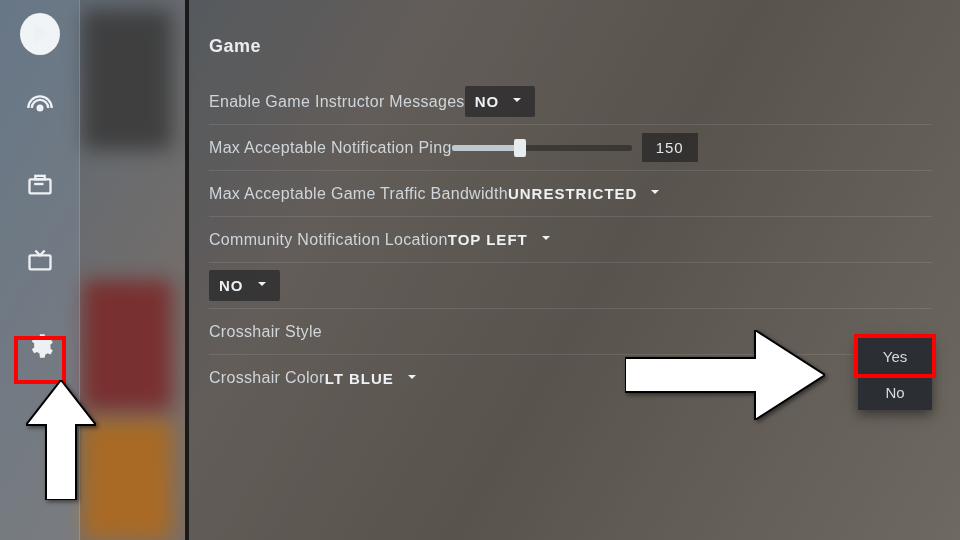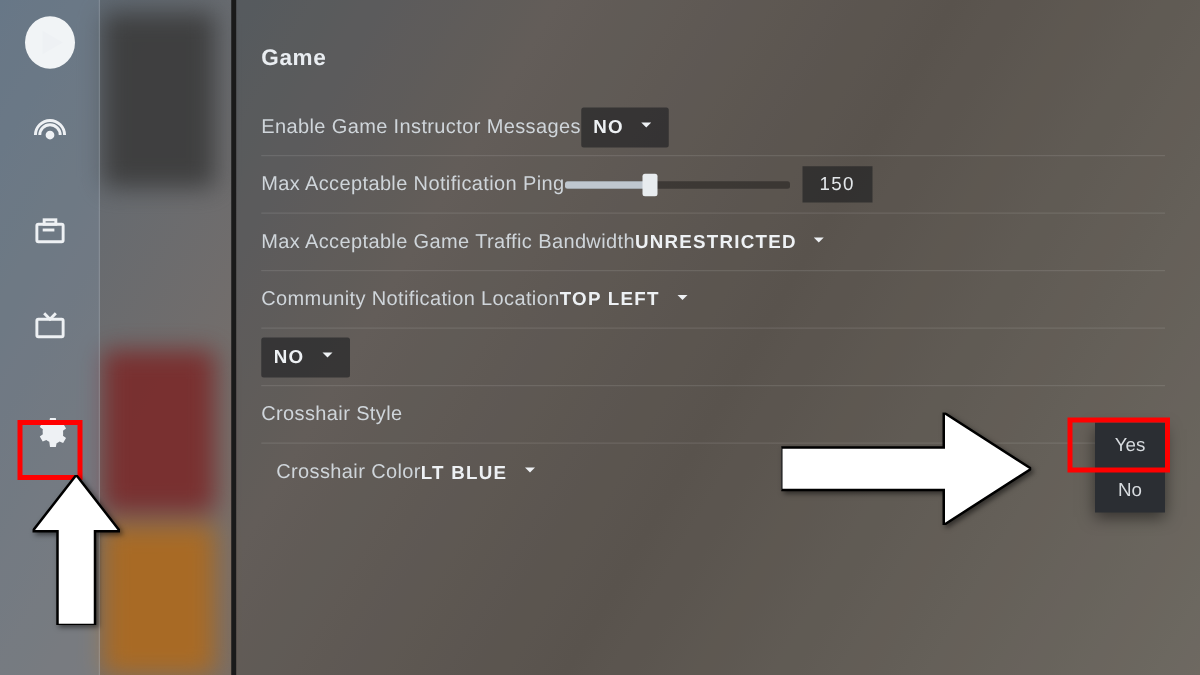--- a/index.html
+++ b/index.html
@@ -49,21 +49,21 @@
   z-index:1;color:#d4d9de;
   overflow:hidden;
 }
 .section-title{
   font-size:18px;font-weight:600;color:#e9edf1;letter-spacing:0.5px;margin:16px 0 22px 0;
 }
 .row{
   display:flex;align-items:center;justify-content:flex-start;
   height:46px;border-bottom:1px solid rgba(255,255,255,0.10);
 }
-.row:last-of-type{border-bottom:none;margin-left:12px;}
+.row:last-of-type{border-bottom:none;}
 .row-label{font-size:16px;color:#cfd5da;letter-spacing:0.3px;}
 .row-value{
   font-size:15px;color:#eef1f4;font-weight:600;letter-spacing:1px;
   text-transform:uppercase;display:flex;align-items:center;gap:10px;cursor:pointer;
 }
 .chev{display:inline-block;}
 .chev svg{width:16px;height:16px;fill:#eef1f4;}
 .pill{
   background:rgba(20,22,26,0.55);padding:6px 10px;border-radius:2px;
   display:flex;align-items:center;gap:10px;min-width:50px;justify-content:center;
@@ -71,21 +71,21 @@
 .slider-wrap{display:flex;align-items:center;gap:10px;}
 .slider-track{width:180px;height:6px;background:rgba(0,0,0,0.35);position:relative;border-radius:2px;}
 .slider-fill{position:absolute;left:0;top:0;height:6px;background:#bfc7cf;width:68px;border-radius:2px;}
 .slider-thumb{position:absolute;top:-6px;left:62px;width:12px;height:18px;background:#e8ecef;border-radius:2px;}
 .slider-val{
   background:rgba(20,22,26,0.55);padding:6px 14px;font-size:15px;color:#e3e7ea;
   letter-spacing:1px;min-width:48px;text-align:center;
 }
 
 .dropdown{
-  position:absolute;right:28px;top:338px;width:56px;
+  position:absolute;right:28px;top:338px;width:74px;
   background:#2b2e33;z-index:5;
   box-shadow:0 4px 12px rgba(0,0,0,0.5);
 }
 .dropdown .opt{
   height:36px;display:flex;align-items:center;justify-content:center;
   font-size:15px;color:#d7dbdf;cursor:pointer;
 }
 .dropdown .opt.selected{position:relative;}
 .dd-highlight{
   position:absolute;right:24px;top:334px;width:82px;height:44px;

